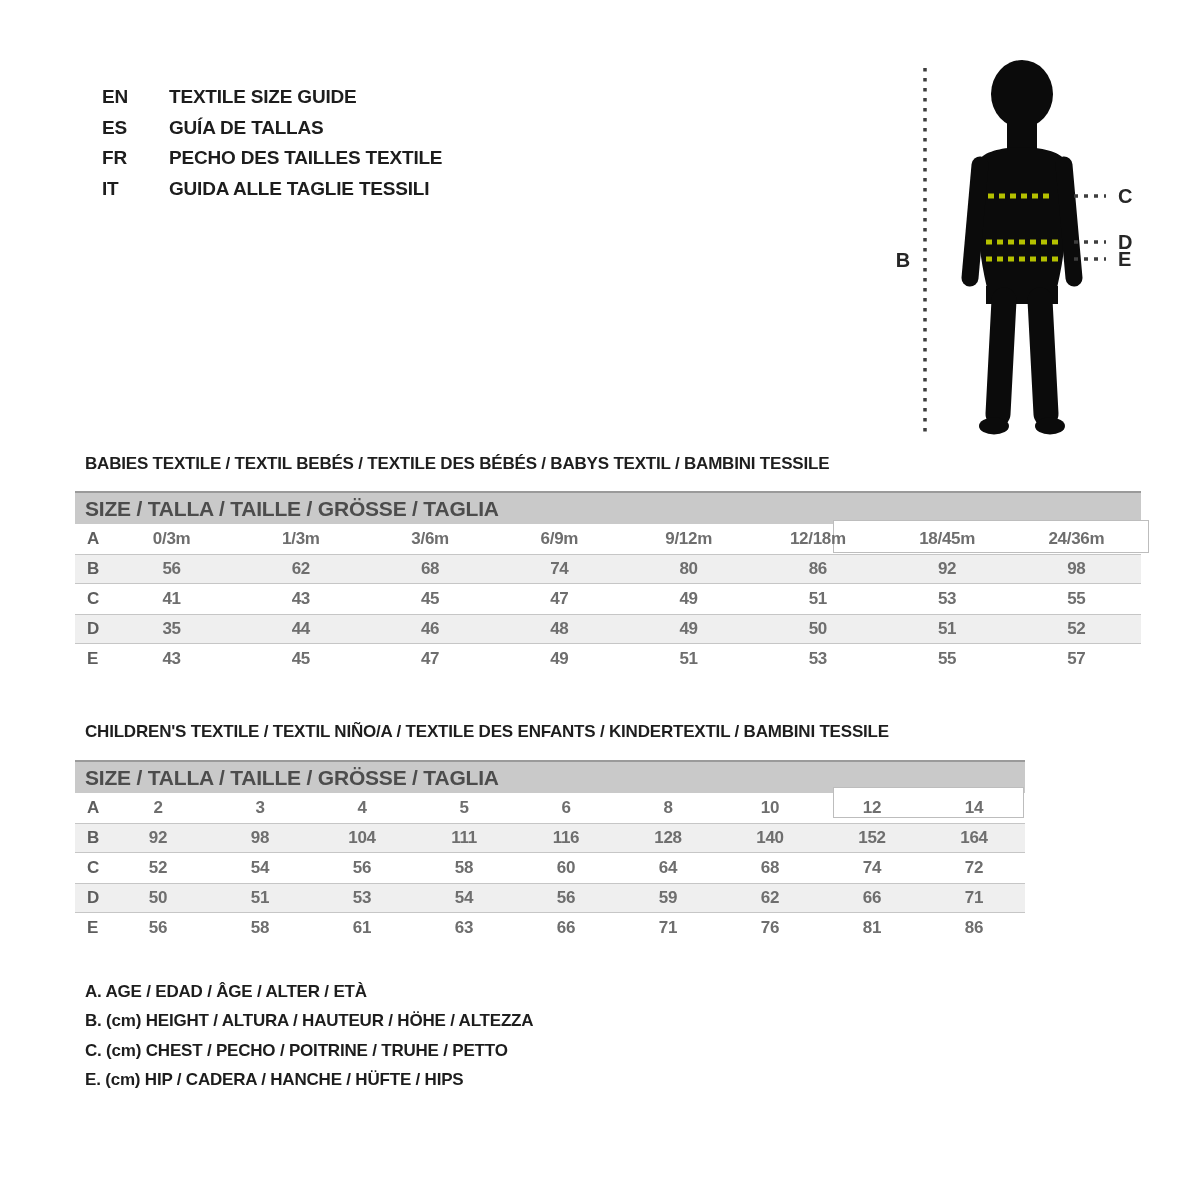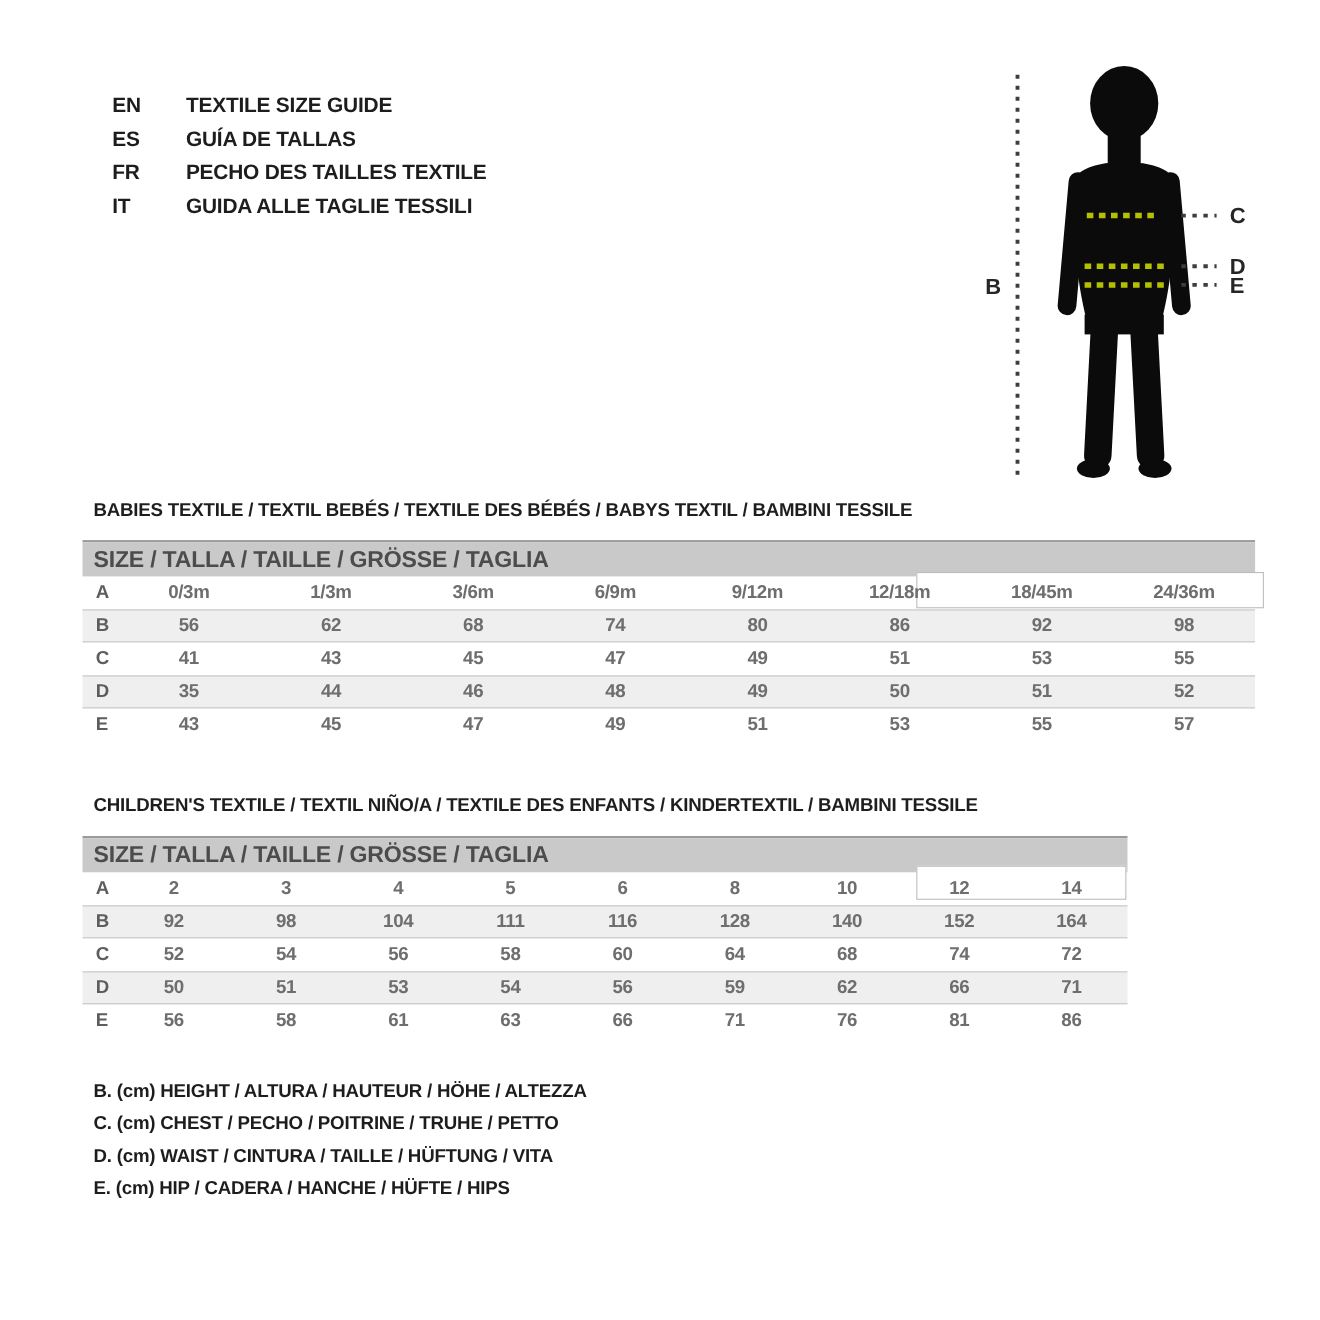--- a/index.html
+++ b/index.html
@@ -219,19 +219,19 @@
         <div class="cell">63</div>
         <div class="cell">66</div>
         <div class="cell">71</div>
         <div class="cell">76</div>
         <div class="cell">81</div>
         <div class="cell">86</div>
       </div>
     </div>
 
   <div class="legend-block">
+    <div class="legend-line">A. AGE / EDAD / ÂGE / ALTER / ETÀ</div>
     <div class="legend-line">B. (cm) HEIGHT / ALTURA / HAUTEUR / HÖHE / ALTEZZA</div>
     <div class="legend-line">C. (cm) CHEST / PECHO / POITRINE / TRUHE / PETTO</div>
-    <div class="legend-line">D. (cm) WAIST / CINTURA / TAILLE / HÜFTUNG / VITA</div>
     <div class="legend-line">E. (cm) HIP / CADERA / HANCHE / HÜFTE / HIPS</div>
   </div>
 
 </div>
 
 </body></html>

